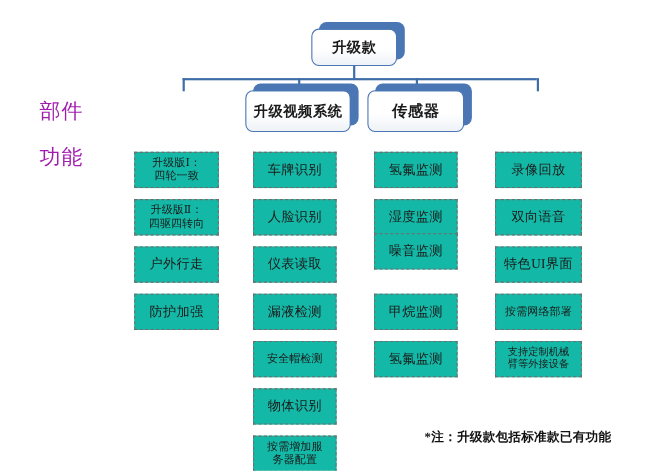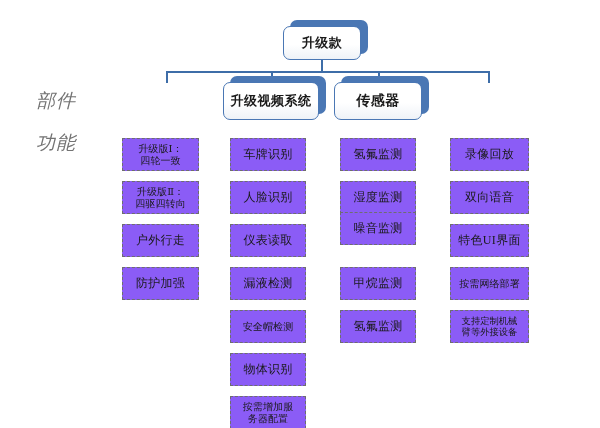--- a/index.html
+++ b/index.html
@@ -17,24 +17,23 @@
     width: 600px;
     height: 428px;
     background: #ffffff;
   }
 
   
   .row-label {
     position: absolute;
     font-family: "Liberation Serif", "DejaVu Serif", serif;
     font-size: 19px;
-    color: #737373;
+    color: #a21caf;
     letter-spacing: 1px;
     white-space: nowrap;
-    font-style: italic;
   }
   #label-parts    { left: 36px; top: 88px; }
   #label-function { left: 36px; top: 130px; }
 
   
   .node {
     position: absolute;
   }
   .node .shadow {
     position: absolute;
@@ -81,21 +80,21 @@
     position: absolute;
     background: #3E6DA8;
   }
   .conn.v { width: 1.6px; }
   .conn.h { height: 1.6px; }
 
   
   .leaf {
     position: absolute;
     border: 1.3px dashed #6e6e6e;
-    background: #8b5cf6;
+    background: #14b8a6;
     display: flex;
     align-items: center;
     justify-content: center;
     text-align: center;
     padding: 1px 2px;
   }
   .leaf span {
     font-family: "Liberation Serif", "DejaVu Serif", serif;
     font-size: 12px;
     color: #1a1a1a;
@@ -217,14 +216,15 @@
       </div>
       <div class="leaf small" style="left: 450px; top: 267px; width: 79px; height: 33px;">
         <span>按需网络部署</span>
       </div>
       <div class="leaf tiny" style="left: 450px; top: 310px; width: 79px; height: 33px;">
         <span>支持定制机械
 臂等外接设备</span>
       </div>
     </div>
 
+  <div id="footnote">*注：升级款包括标准款已有功能</div>
 
 </div>
 
 </body></html>

